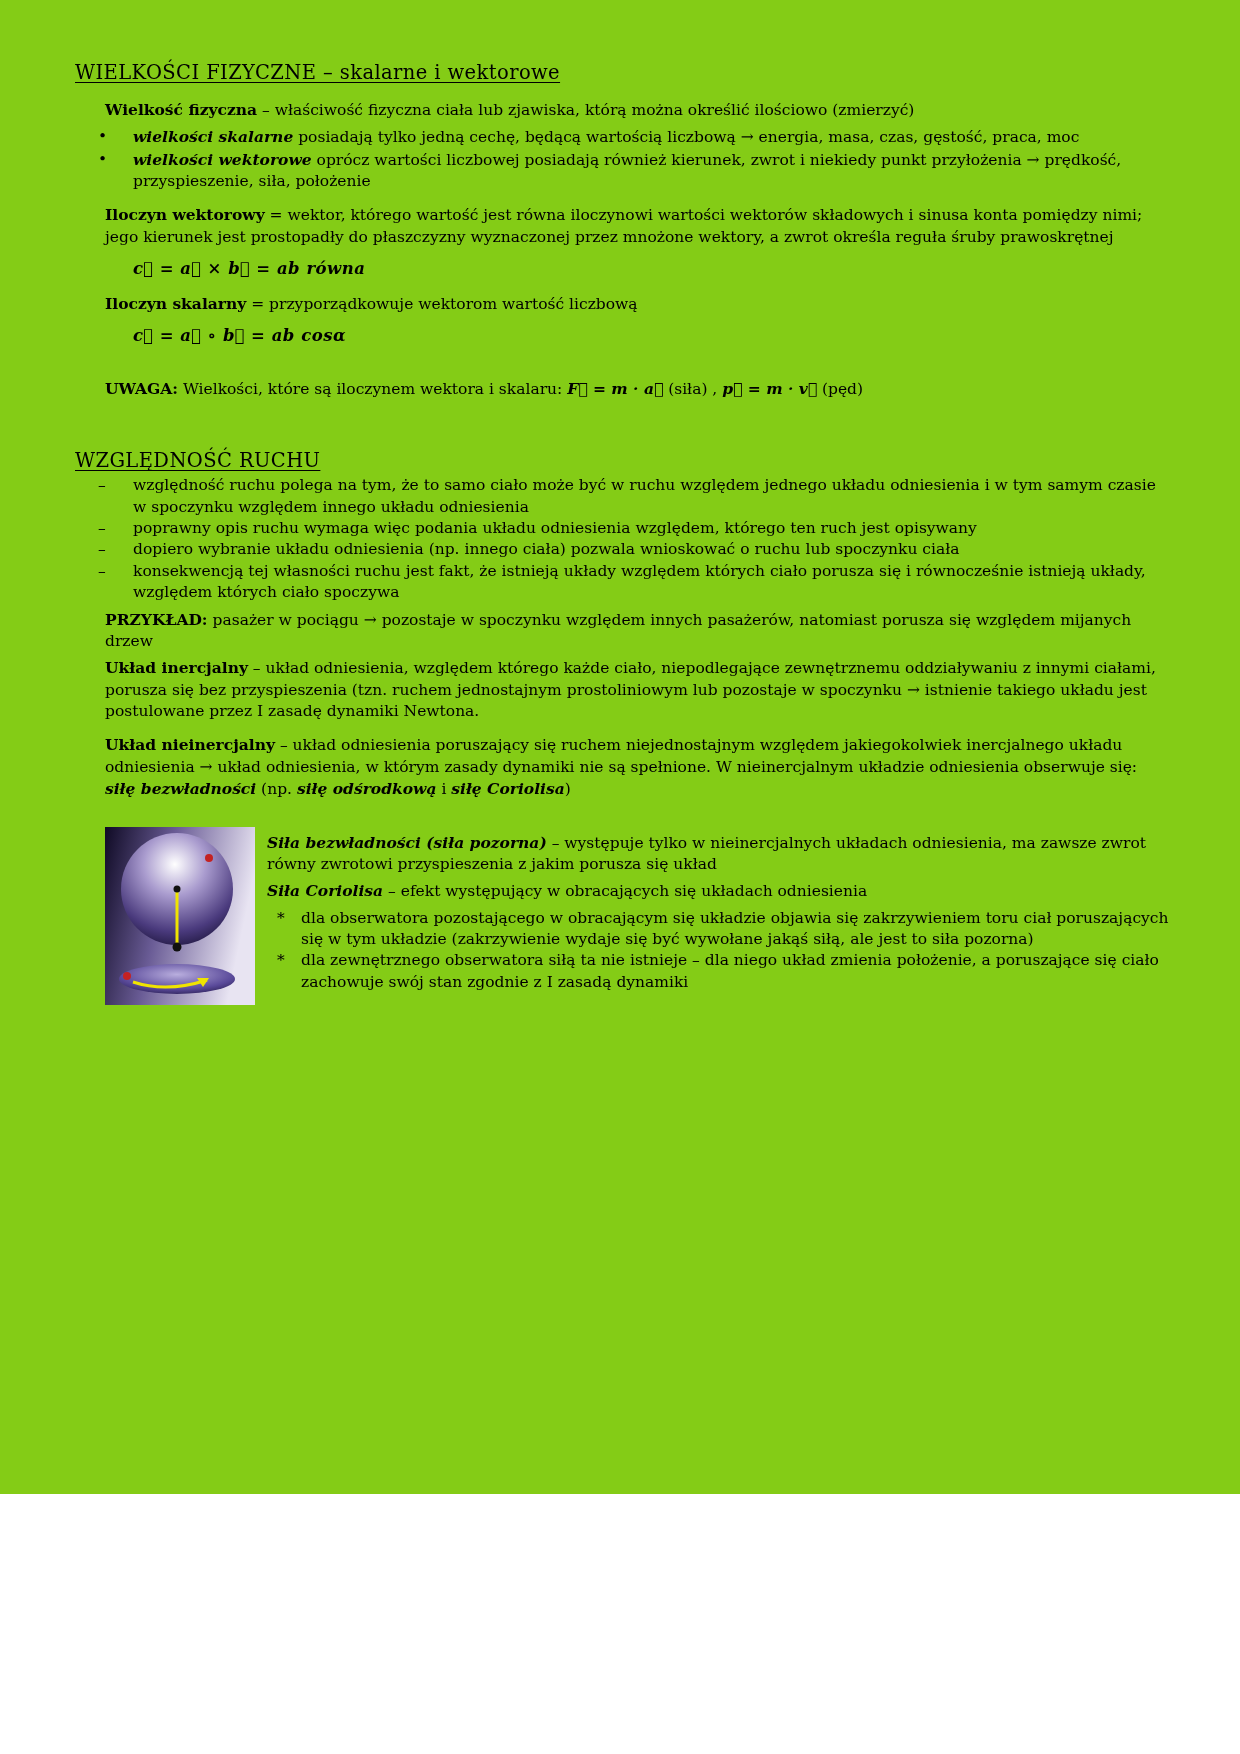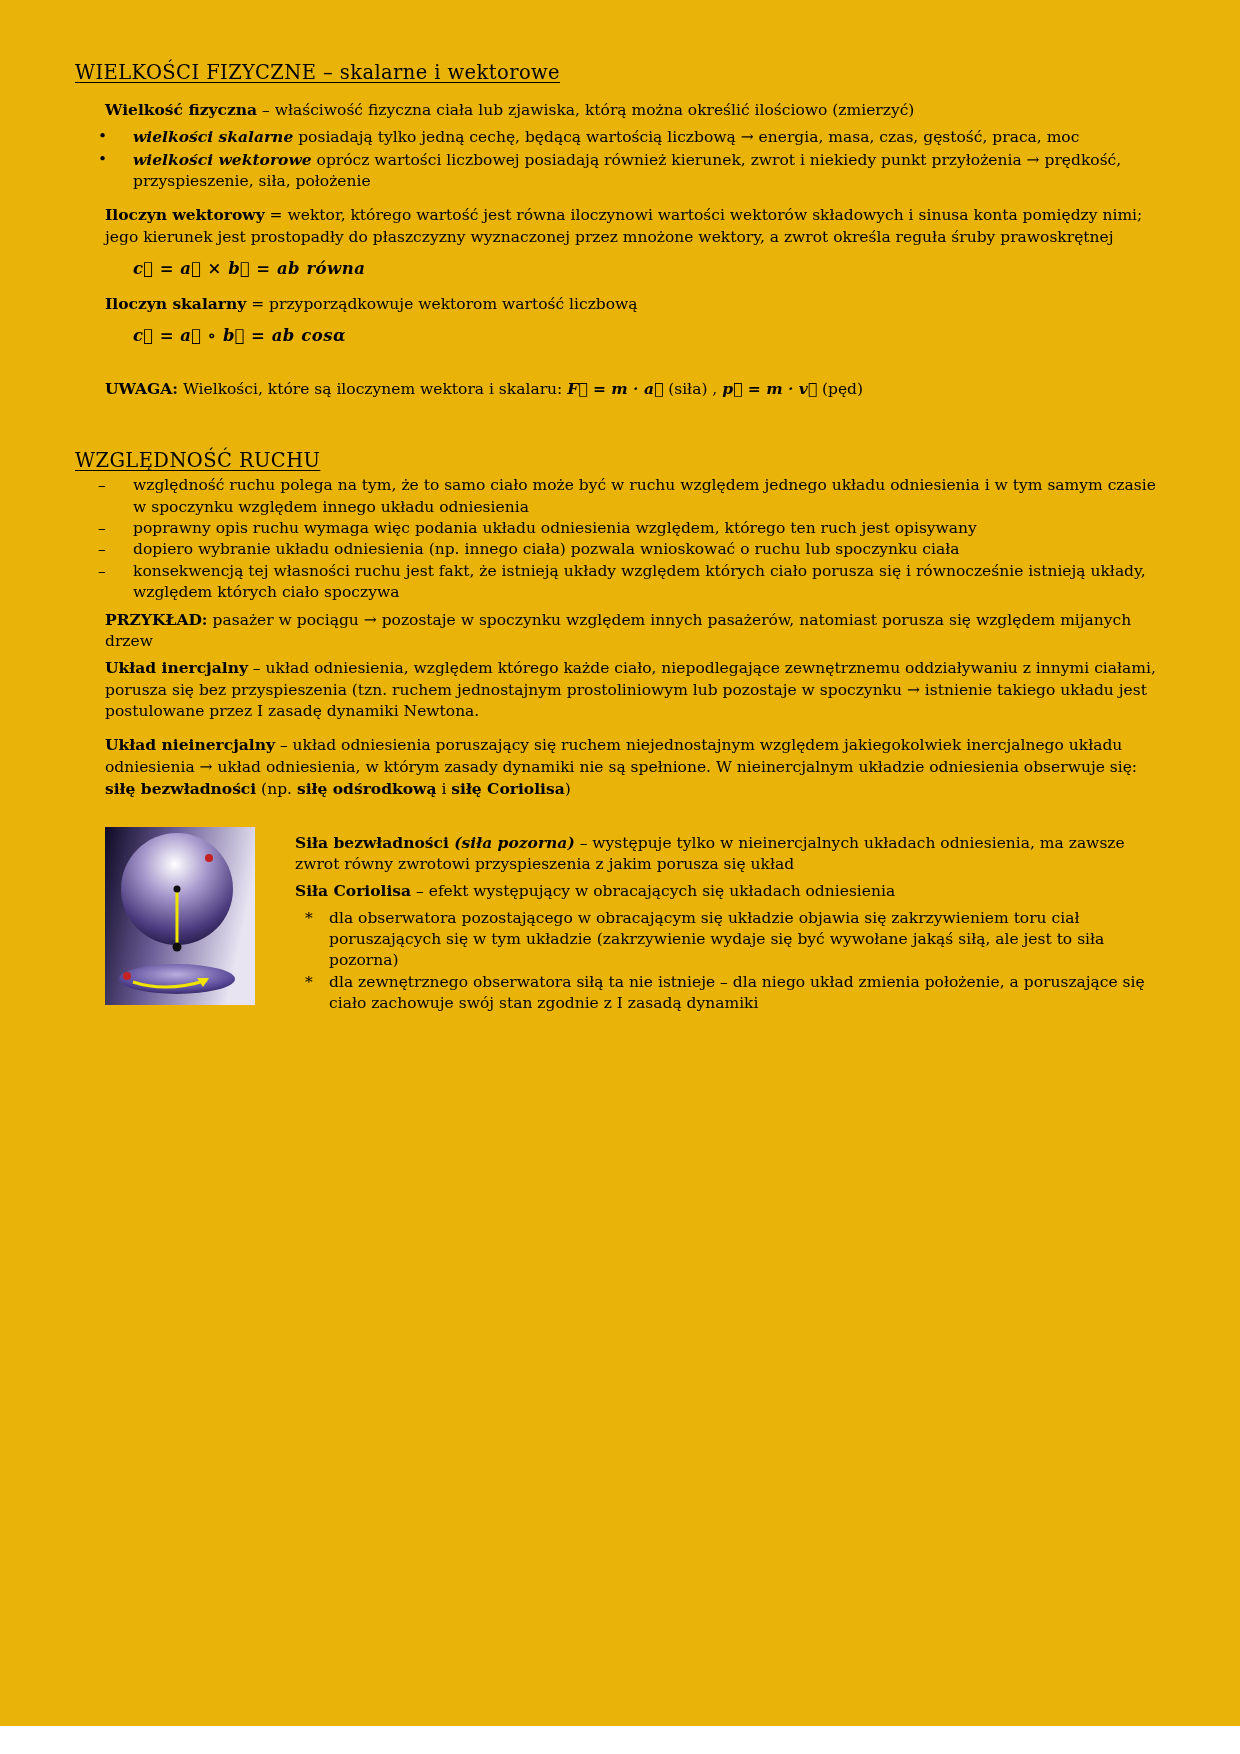--- a/index.html
+++ b/index.html
@@ -1,20 +1,20 @@
 <!DOCTYPE html>
 <html lang="pl"><head>
 <meta charset="utf-8">
 <style>
   * { box-sizing: border-box; }
   html, body { margin: 0; padding: 0; background: #ffffff; }
   .page {
     width: 1240px;
-    height: 1726px;
-    background: #eab308;
+    height: 1494px;
+    background: #84cc16;
     color: #000000;
     padding: 60px 70px 40px 75px;
     font-family: "DejaVu Serif", "Liberation Serif", serif;
     font-size: 15.5px;
     line-height: 1.38;
     overflow: hidden;
   }
   h1, h2 {
     font-size: 19.5px;
     font-weight: 400;
@@ -23,35 +23,35 @@
     text-underline-offset: 3px;
     letter-spacing: 0.4px;
   }
   h2 { margin-top: 48px; }
   .para { margin: 5px 0 5px 30px; }
   .mt10 { margin-top: 12px; }
   .mt20 { margin-top: 4px; }
   .mt30 { margin-top: 30px; }
   b, .b { font-weight: 700; }
   i, .i { font-style: italic; font-weight: bold; }
-  .bi { font-weight: 700; }
+  .bi { font-weight: 700; font-style: italic; }
   .formula {
     margin: 10px 0 12px 58px;
     font-weight: 700;
     font-style: italic;
     font-size: 16.5px;
     letter-spacing: 0.5px;
   }
   .formula-inline { font-weight: 700; font-style: italic; }
   .list { margin: 2px 0 4px 20px; }
   .li { display: flex; align-items: flex-start; }
   .li .marker { flex: 0 0 38px; padding-left: 3px; }
   .li .li-body { flex: 1; }
   .dash-list { margin-top: 0; }
-  .media-row { display: flex; margin: 26px 0 0 30px; gap: 40px; }
+  .media-row { display: flex; margin: 26px 0 0 30px; gap: 12px; }
   .illustration-box { flex: 0 0 150px; }
   .media-text { flex: 1; }
   .media-text .para { margin-left: 0; }
   .star-list { margin: 2px 0 0 6px; }
   .star-list .li .marker { flex: 0 0 28px; padding-left: 4px; }
 </style>
 </head>
 <body>
 
 <div class="page">

